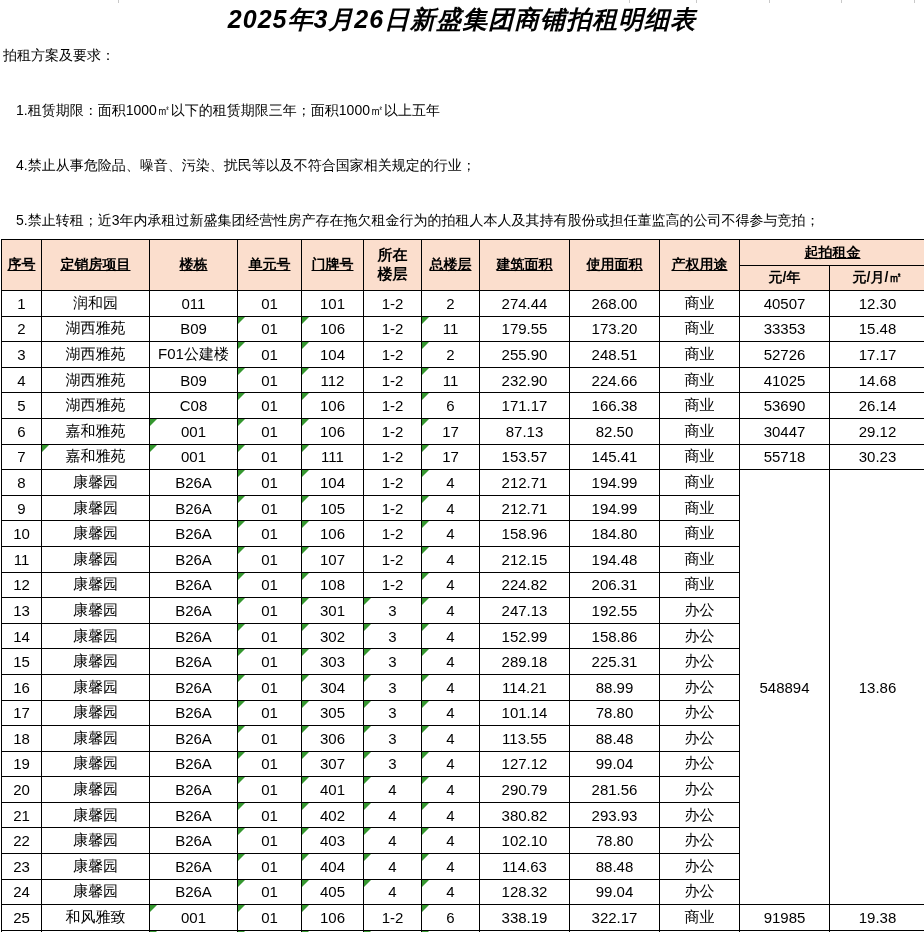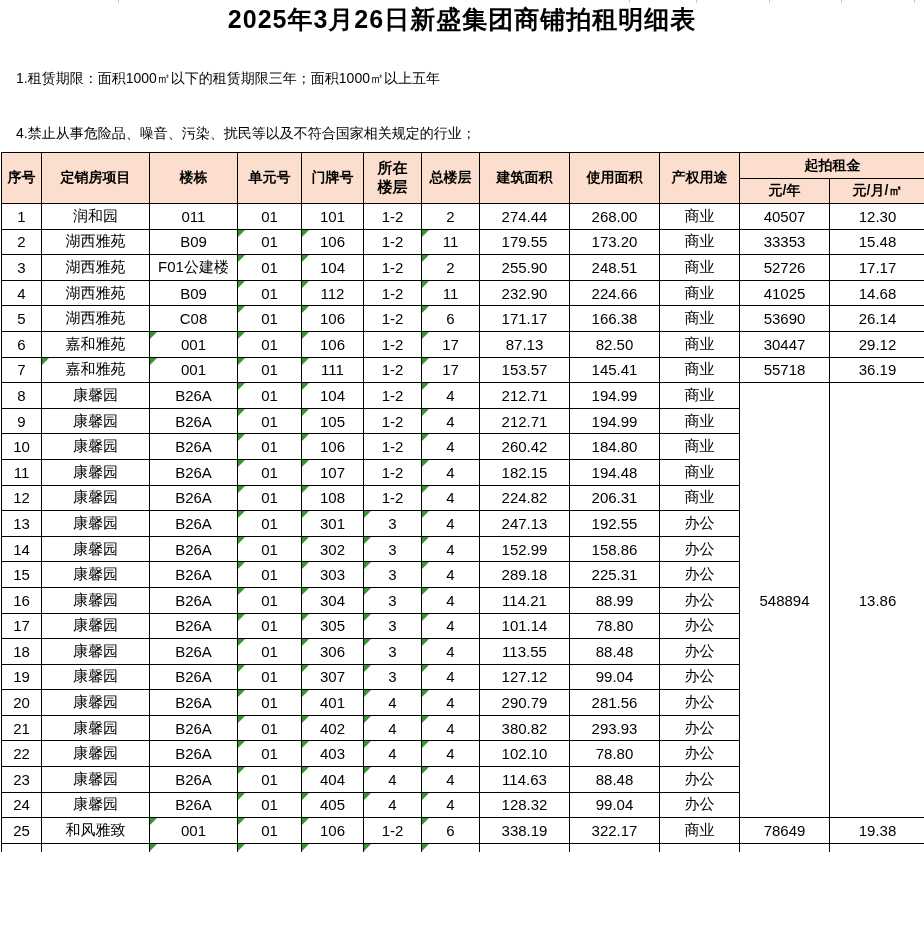--- a/index.html
+++ b/index.html
@@ -6,29 +6,29 @@
     --header-bg:#FBDECD;
     --tri:#35972F;
     --border:#000;
     --tick:#C9C9C9;
   }
   html,body{margin:0;padding:0;width:924px;height:932px;overflow:hidden;background:#fff;
     font-family:"Liberation Sans","DejaVu Sans",sans-serif;color:#000;}
   .page{position:relative;width:924px;height:932px;overflow:hidden;}
   .tick{position:absolute;top:0;width:1px;height:3px;background:var(--tick);}
   .title{margin-top:3px;height:32px;line-height:32px;text-align:center;
-    font-size:25px;font-weight:700;letter-spacing:1px;}
+    font-size:25px;font-weight:700;letter-spacing:1px;font-style:italic;}
   .reqs{margin:9px 2px 0 3px;font-size:14px;}
   .reqs p{margin:0;line-height:23px;}
   .reqs p.req{text-indent:13px;margin-top:32px;}
   table{border-collapse:collapse;table-layout:fixed;width:922px;margin:7px 0 0 1px;}
   th,td{border:1px solid var(--border);text-align:center;vertical-align:middle;
     padding:0;position:relative;overflow:hidden;white-space:nowrap;}
   thead th{background:var(--header-bg);font-weight:700;font-size:14px;}
-  thead tr.h1{height:26px;}
+  thead tr.h1{height:26px;text-decoration:underline;}
   thead tr.h2{height:25px;}
   tbody td{font-size:15px;}
   tbody tr.data{height:25.6px;}
   tbody tr.partial{height:9px;}
   tbody tr.partial td{border-bottom:none;}
   .narrow{display:inline-block;width:32px;line-height:1.25;white-space:normal;font-size:15px;}
   .tri{position:absolute;top:0;left:0;width:0;height:0;
     border-top:7px solid var(--tri);border-right:7px solid transparent;}
 </style>
 </head>
@@ -40,23 +40,25 @@
       <div class="tick" style="left: 629px;"></div>
       <div class="tick" style="left: 696px;"></div>
       <div class="tick" style="left: 769px;"></div>
       <div class="tick" style="left: 841px;"></div>
       <div class="tick" style="left: 914px;"></div>
     </div>
 
   <div class="title">2025年3月26日新盛集团商铺拍租明细表</div>
 
   <div class="reqs">
+    <p>拍租方案及要求：</p>
     <div id="req-items">
         <p class="req">1.租赁期限：面积1000㎡以下的租赁期限三年；面积1000㎡以上五年</p>
         <p class="req">4.禁止从事危险品、噪音、污染、扰民等以及不符合国家相关规定的行业；</p>
+        <p class="req">5.禁止转租；近3年内承租过新盛集团经营性房产存在拖欠租金行为的拍租人本人及其持有股份或担任董监高的公司不得参与竞拍；</p>
       </div>
   </div>
 
   <table>
     <colgroup id="cols">
         <col style="width: 40px;">
         <col style="width: 108px;">
         <col style="width: 88px;">
         <col style="width: 64px;">
         <col style="width: 62px;">
@@ -177,21 +179,21 @@
           <td>嘉和雅苑<i class="tri"></i></td>
           <td>001<i class="tri"></i></td>
           <td>01<i class="tri"></i></td>
           <td>111<i class="tri"></i></td>
           <td>1-2</td>
           <td>17<i class="tri"></i></td>
           <td>153.57</td>
           <td>145.41</td>
           <td>商业</td>
           <td>55718</td>
-          <td>36.19</td>
+          <td>30.23</td>
         </tr>
         <tr class="data">
           <td>8</td>
           <td>康馨园</td>
           <td>B26A</td>
           <td>01<i class="tri"></i></td>
           <td>104<i class="tri"></i></td>
           <td>1-2</td>
           <td>4<i class="tri"></i></td>
           <td>212.71</td>
@@ -213,33 +215,33 @@
           <td>商业</td>
         </tr>
         <tr class="data">
           <td>10</td>
           <td>康馨园</td>
           <td>B26A</td>
           <td>01<i class="tri"></i></td>
           <td>106<i class="tri"></i></td>
           <td>1-2</td>
           <td>4<i class="tri"></i></td>
-          <td>260.42</td>
+          <td>158.96</td>
           <td>184.80</td>
           <td>商业</td>
         </tr>
         <tr class="data">
           <td>11</td>
           <td>康馨园</td>
           <td>B26A</td>
           <td>01<i class="tri"></i></td>
           <td>107<i class="tri"></i></td>
           <td>1-2</td>
           <td>4<i class="tri"></i></td>
-          <td>182.15</td>
+          <td>212.15</td>
           <td>194.48</td>
           <td>商业</td>
         </tr>
         <tr class="data">
           <td>12</td>
           <td>康馨园</td>
           <td>B26A</td>
           <td>01<i class="tri"></i></td>
           <td>108<i class="tri"></i></td>
           <td>1-2</td>
@@ -396,21 +398,21 @@
           <td>25</td>
           <td>和风雅致</td>
           <td>001<i class="tri"></i></td>
           <td>01<i class="tri"></i></td>
           <td>106<i class="tri"></i></td>
           <td>1-2</td>
           <td>6<i class="tri"></i></td>
           <td>338.19</td>
           <td>322.17</td>
           <td>商业</td>
-          <td>78649</td>
+          <td>91985</td>
           <td>19.38</td>
         </tr>
         <tr class="partial">
           <td></td>
           <td></td>
           <td>
             <i class="tri"></i>
           </td>
           <td>
             <i class="tri"></i>

